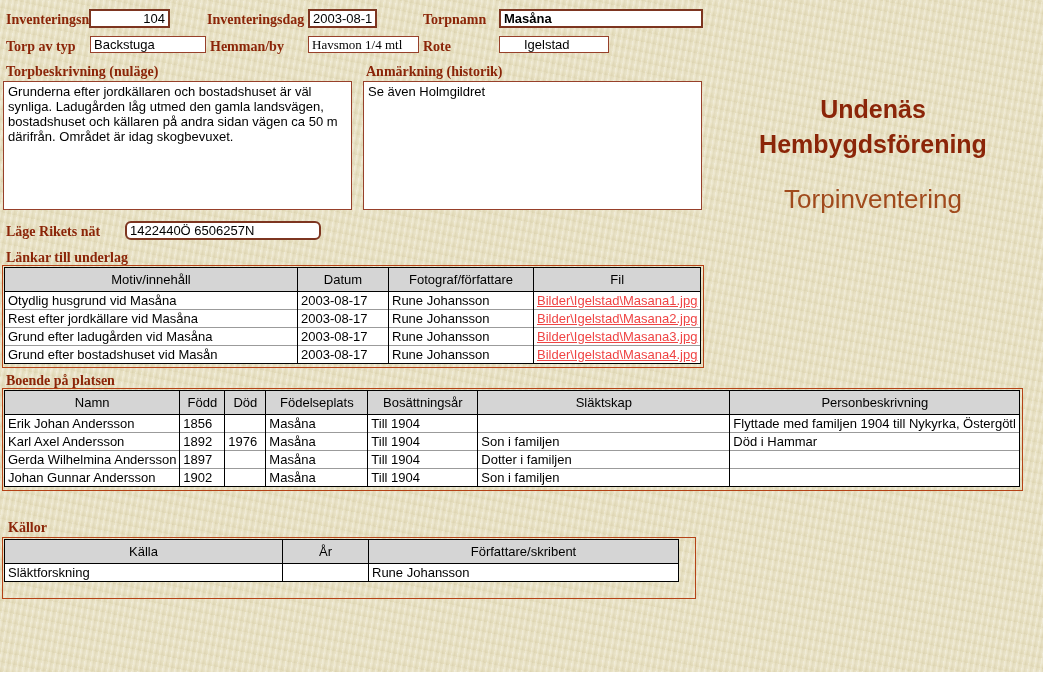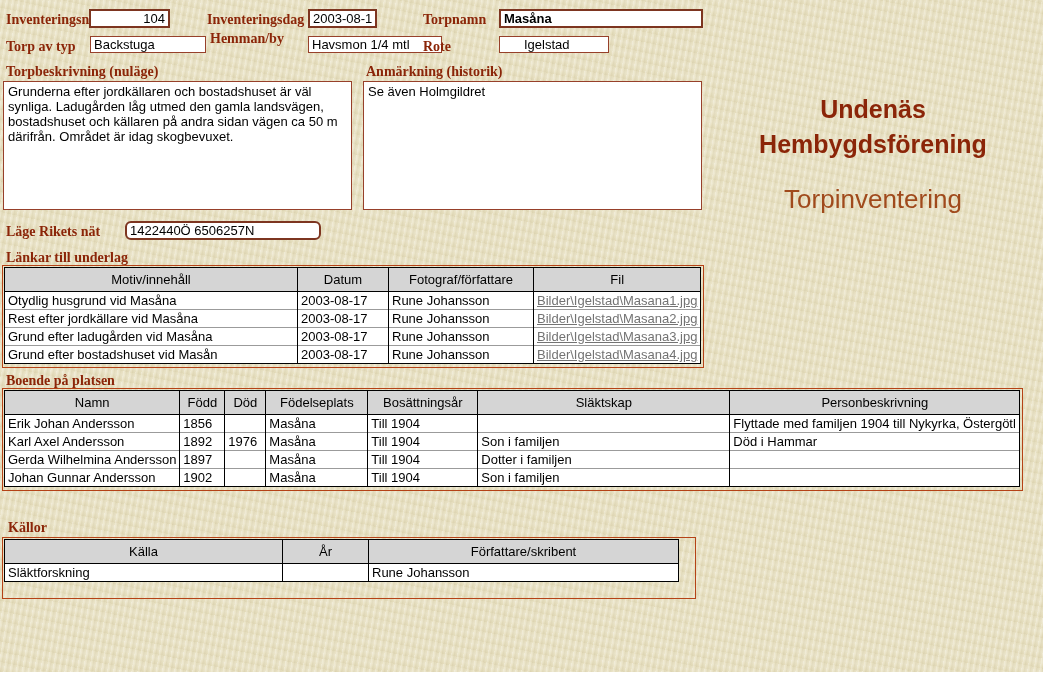--- a/index.html
+++ b/index.html
@@ -34,38 +34,38 @@
   table { border-collapse:collapse; table-layout:fixed; background:#fff; border:1px solid #000; }
   th {
     background:#d5d5d5; font:13px "Liberation Sans",sans-serif; font-weight:normal;
     text-align:center; height:19px; border:1px solid #000; overflow:hidden; white-space:nowrap; padding:4px 3px;
   }
   td {
     font:13px "Liberation Sans",sans-serif; height:18px; text-align:left; padding:0 3px;
     border-left:1px solid #000; border-right:1px solid #000; border-top:1px solid #9b9b9b;
     overflow:hidden; white-space:nowrap; color:#000;
   }
-  a.filelink { color:#737373; text-decoration:underline; }
+  a.filelink { color:#ef4444; text-decoration:underline; }
 </style>
 </head>
 <body>
 
 <div class="page">
 
   <span class="lbl" style="left:6px;top:12px">Inventeringsnr</span>
   <input class="inp r1 right" style="left: 89px; top: 9px; width: 81px;" readonly="" value="104">
   <span class="lbl" style="left:207px;top:12px">Inventeringsdag</span>
   <input class="inp r1" style="left: 308px; top: 9px; width: 69px;" readonly="" value="2003-08-17">
   <span class="lbl" style="left:423px;top:12px">Torpnamn</span>
   <input class="inp r1 bold" style="left: 499px; top: 9px; width: 204px;" readonly="" value="Masåna">
 
   <span class="lbl" style="left:6px;top:39px">Torp av typ</span>
   <input class="inp r2" style="left: 90px; top: 36px; width: 116px;" readonly="" value="Backstuga">
-  <span class="lbl" style="left:210px;top:31px">Hemman/by</span>
-  <input class="inp r2" style="left: 308px; top: 36px; width: 134px;" readonly="" value="Havsmon 1/4 mtl">
+  <span class="lbl" style="left:210px;top:39px">Hemman/by</span>
+  <input class="inp r2" style="left: 308px; top: 36px; width: 111px; font-family: Liberation Serif, serif;" readonly="" value="Havsmon 1/4 mtl">
   <span class="lbl" style="left:423px;top:39px">Rote</span>
   <input class="inp r2" style="left: 499px; top: 36px; width: 110px; padding-left: 24px;" readonly="" value="Igelstad">
 
   <span class="lbl" style="left:6px;top:64px">Torpbeskrivning (nuläge)</span>
   <textarea class="tarea" style="left: 3px; top: 81px; width: 349px; height: 129px;" readonly="">Grunderna efter jordkällaren och bostadshuset är väl synliga. Ladugården låg utmed den gamla landsvägen, bostadshuset och källaren på andra sidan vägen ca 50 m därifrån. Området är idag skogbevuxet.</textarea>
 
   <span class="lbl" style="left:366px;top:64px">Anmärkning (historik)</span>
   <textarea class="tarea" style="left: 363px; top: 81px; width: 339px; height: 129px;" readonly="">Se även Holmgildret</textarea>
 
   <div class="org">

